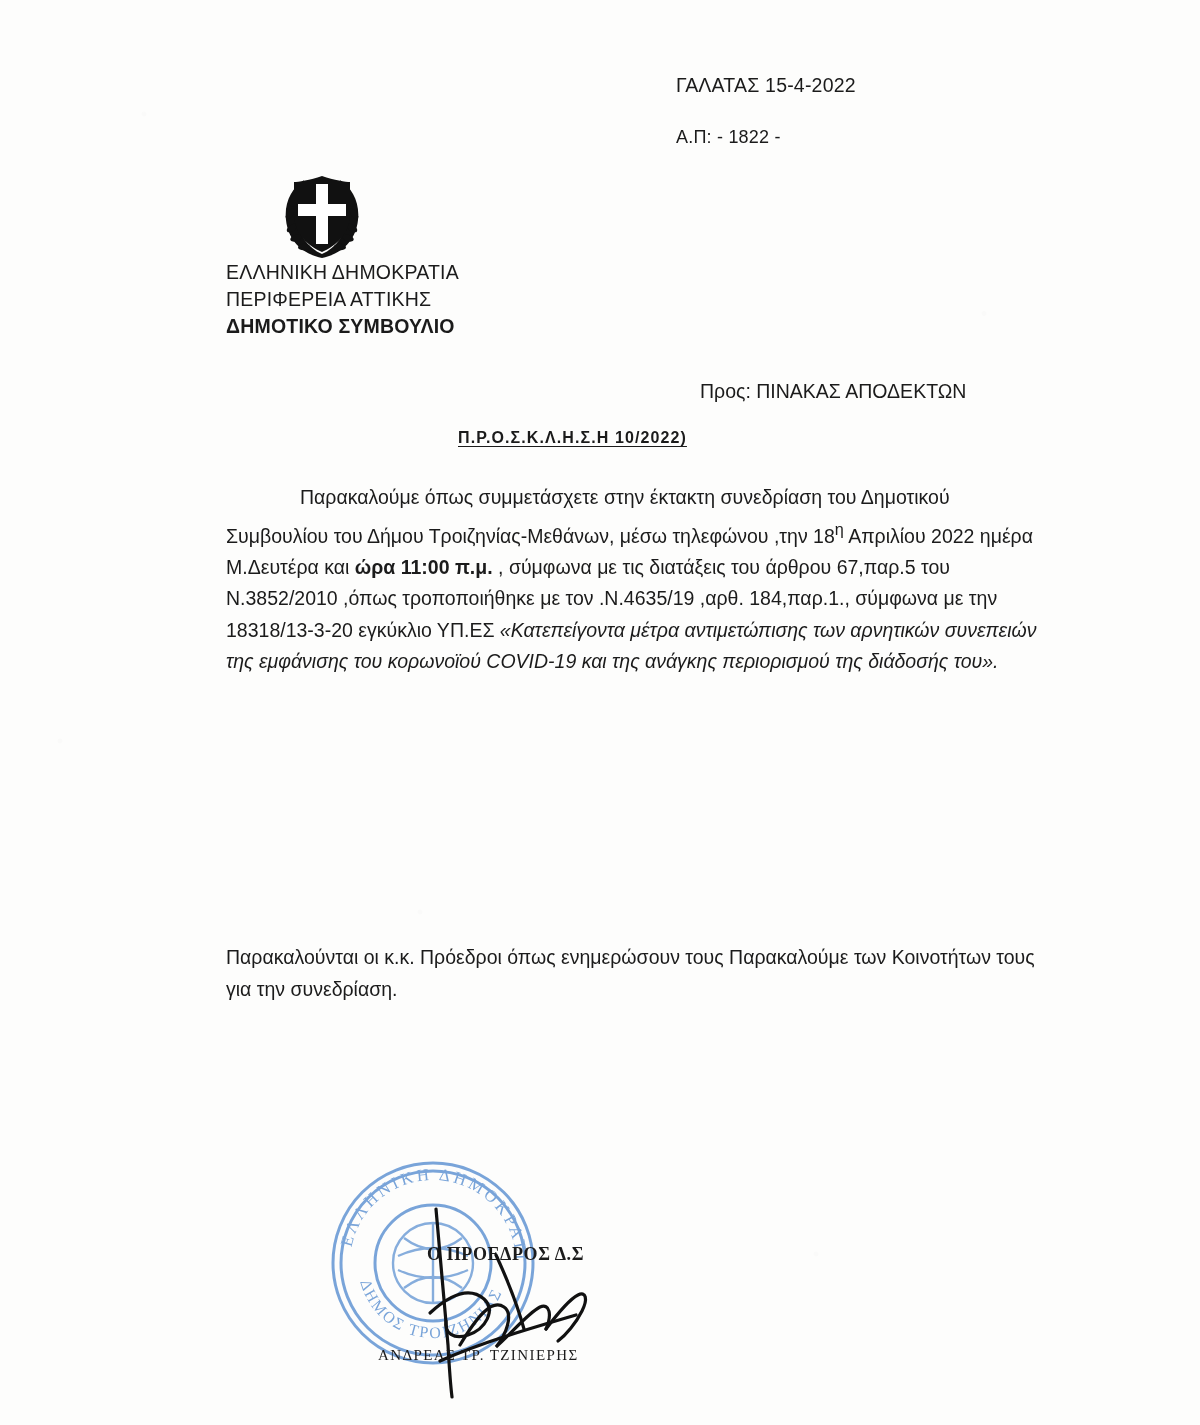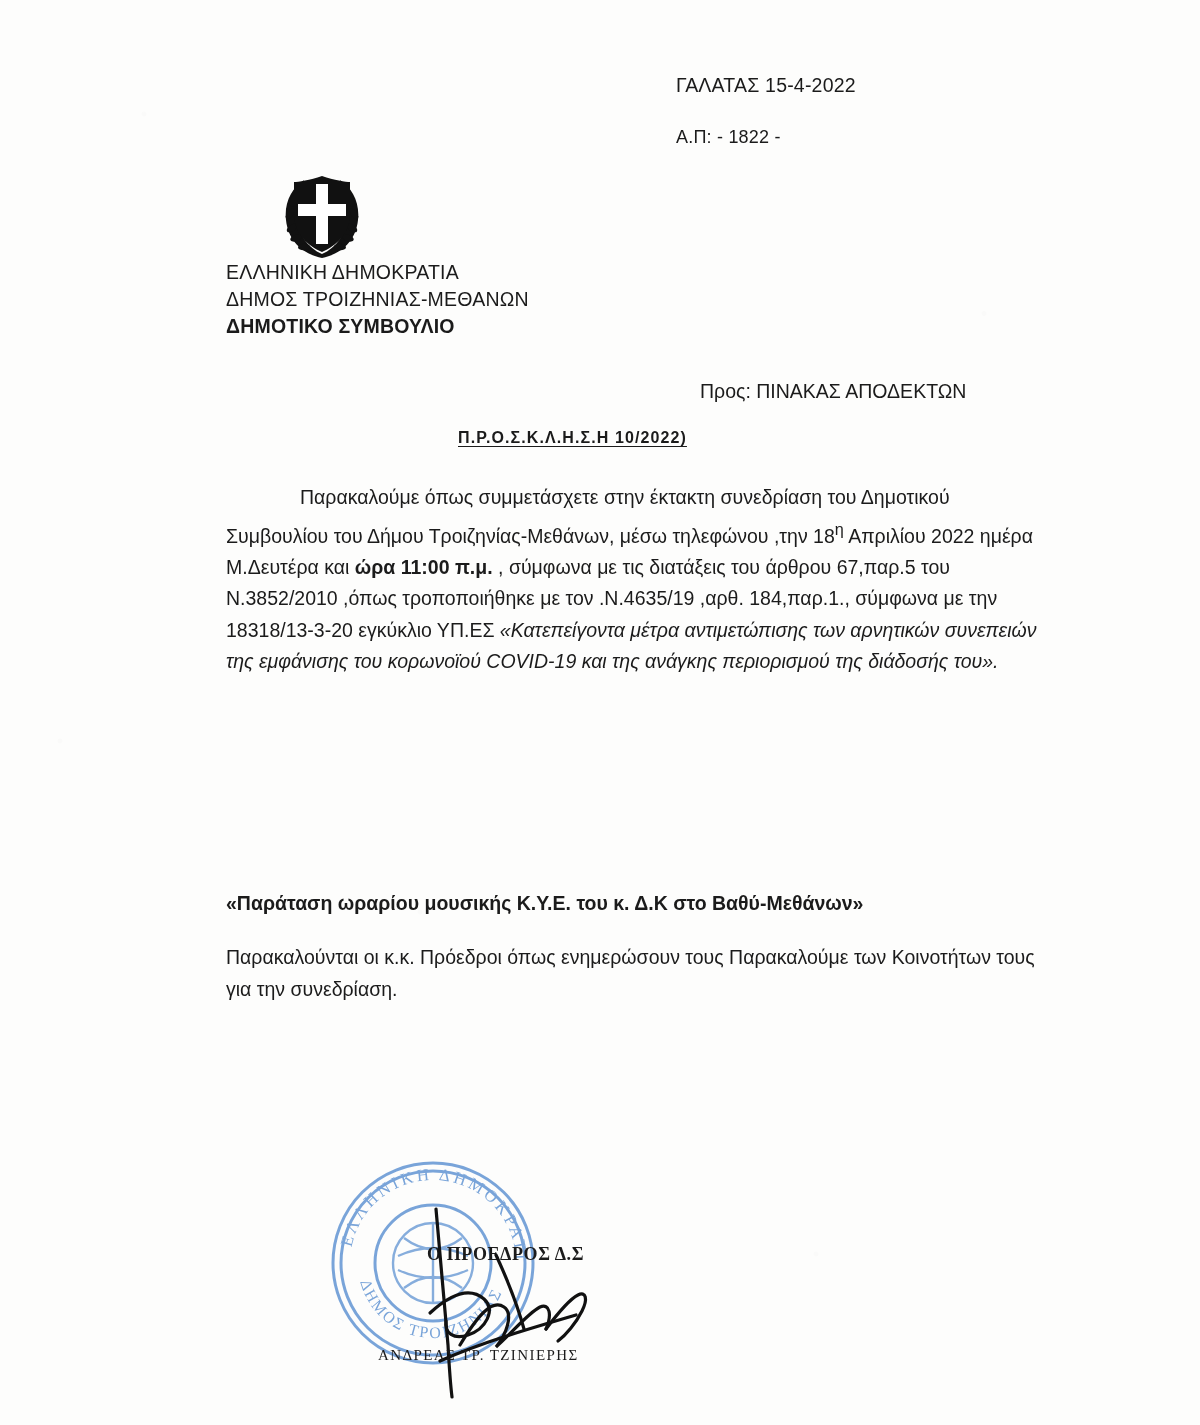--- a/index.html
+++ b/index.html
@@ -190,34 +190,33 @@
 
         <path d="M50 6 C62 10 74 12 78 12 L78 44 C78 64 64 76 50 82 C36 76 22 64 22 44 L22 12 C26 12 38 10 50 6 Z"></path>
       </g>
 
       <path d="M44 14 L56 14 L56 34 L74 34 L74 46 L56 46 L56 74 L44 74 L44 46 L26 46 L26 34 L44 34 Z" fill="#ffffff"></path>
     </svg>
   </div>
 
   <div class="org">
     <div>ΕΛΛΗΝΙΚΗ ΔΗΜΟΚΡΑΤΙΑ</div>
-    <div>ΔΗΜΟΣ  ΤΡΟΙΖΗΝΙΑΣ-ΜΕΘΑΝΩΝ</div>
+    <div>ΠΕΡΙΦΕΡΕΙΑ ΑΤΤΙΚΗΣ</div>
     <div class="bold">ΔΗΜΟΤΙΚΟ ΣΥΜΒΟΥΛΙΟ</div>
   </div>
 
   <div class="pros">Προς: ΠΙΝΑΚΑΣ ΑΠΟΔΕΚΤΩΝ</div>
 
   <div class="title">Π.Ρ.Ο.Σ.Κ.Λ.Η.Σ.Η  10/2022)</div>
 
   <div class="body-block p1">
     <span class="ind"></span><span>Παρακαλούμε όπως συμμετάσχετε στην έκτακτη συνεδρίαση του Δημοτικού Συμβουλίου του Δήμου Τροιζηνίας-Μεθάνων, μέσω τηλεφώνου ,την 18</span><sup>η</sup><span> Απριλίου 2022 ημέρα Μ.Δευτέρα  και  </span><span class="b">ώρα 11:00 π.μ. </span><span>, σύμφωνα με τις διατάξεις του άρθρου 67,παρ.5 του Ν.3852/2010 ,όπως τροποποιήθηκε με τον .Ν.4635/19 ,αρθ. 184,παρ.1., σύμφωνα με την 18318/13-3-20 εγκύκλιο ΥΠ.ΕΣ  </span><span class="i">«Κατεπείγοντα μέτρα αντιμετώπισης των αρνητικών συνεπειών της εμφάνισης του κορωνοϊού COVID-19 και της ανάγκης περιορισμού της διάδοσής του».</span>
   </div>
 
 
-  <div class="body-block p3">«Παράταση ωραρίου μουσικής Κ.Υ.Ε. του κ. Δ.Κ στο Βαθύ-Μεθάνων»</div>
 
   <div class="body-block p4">Παρακαλούνται οι κ.κ. Πρόεδροι όπως ενημερώσουν τους  Παρακαλούμε των Κοινοτήτων τους για την συνεδρίαση.</div>
 
   <div class="stamp">
     <svg viewBox="0 0 230 230" width="230" height="230" aria-hidden="true">
       <defs>
         <path id="arcTop" d="M 32 115 A 83 83 0 0 1 198 115"></path>
         <path id="arcBot" d="M 40 115 A 75 75 0 0 0 190 115"></path>
       </defs>
       <g fill="none" stroke="#2a6fc4" stroke-width="3">

